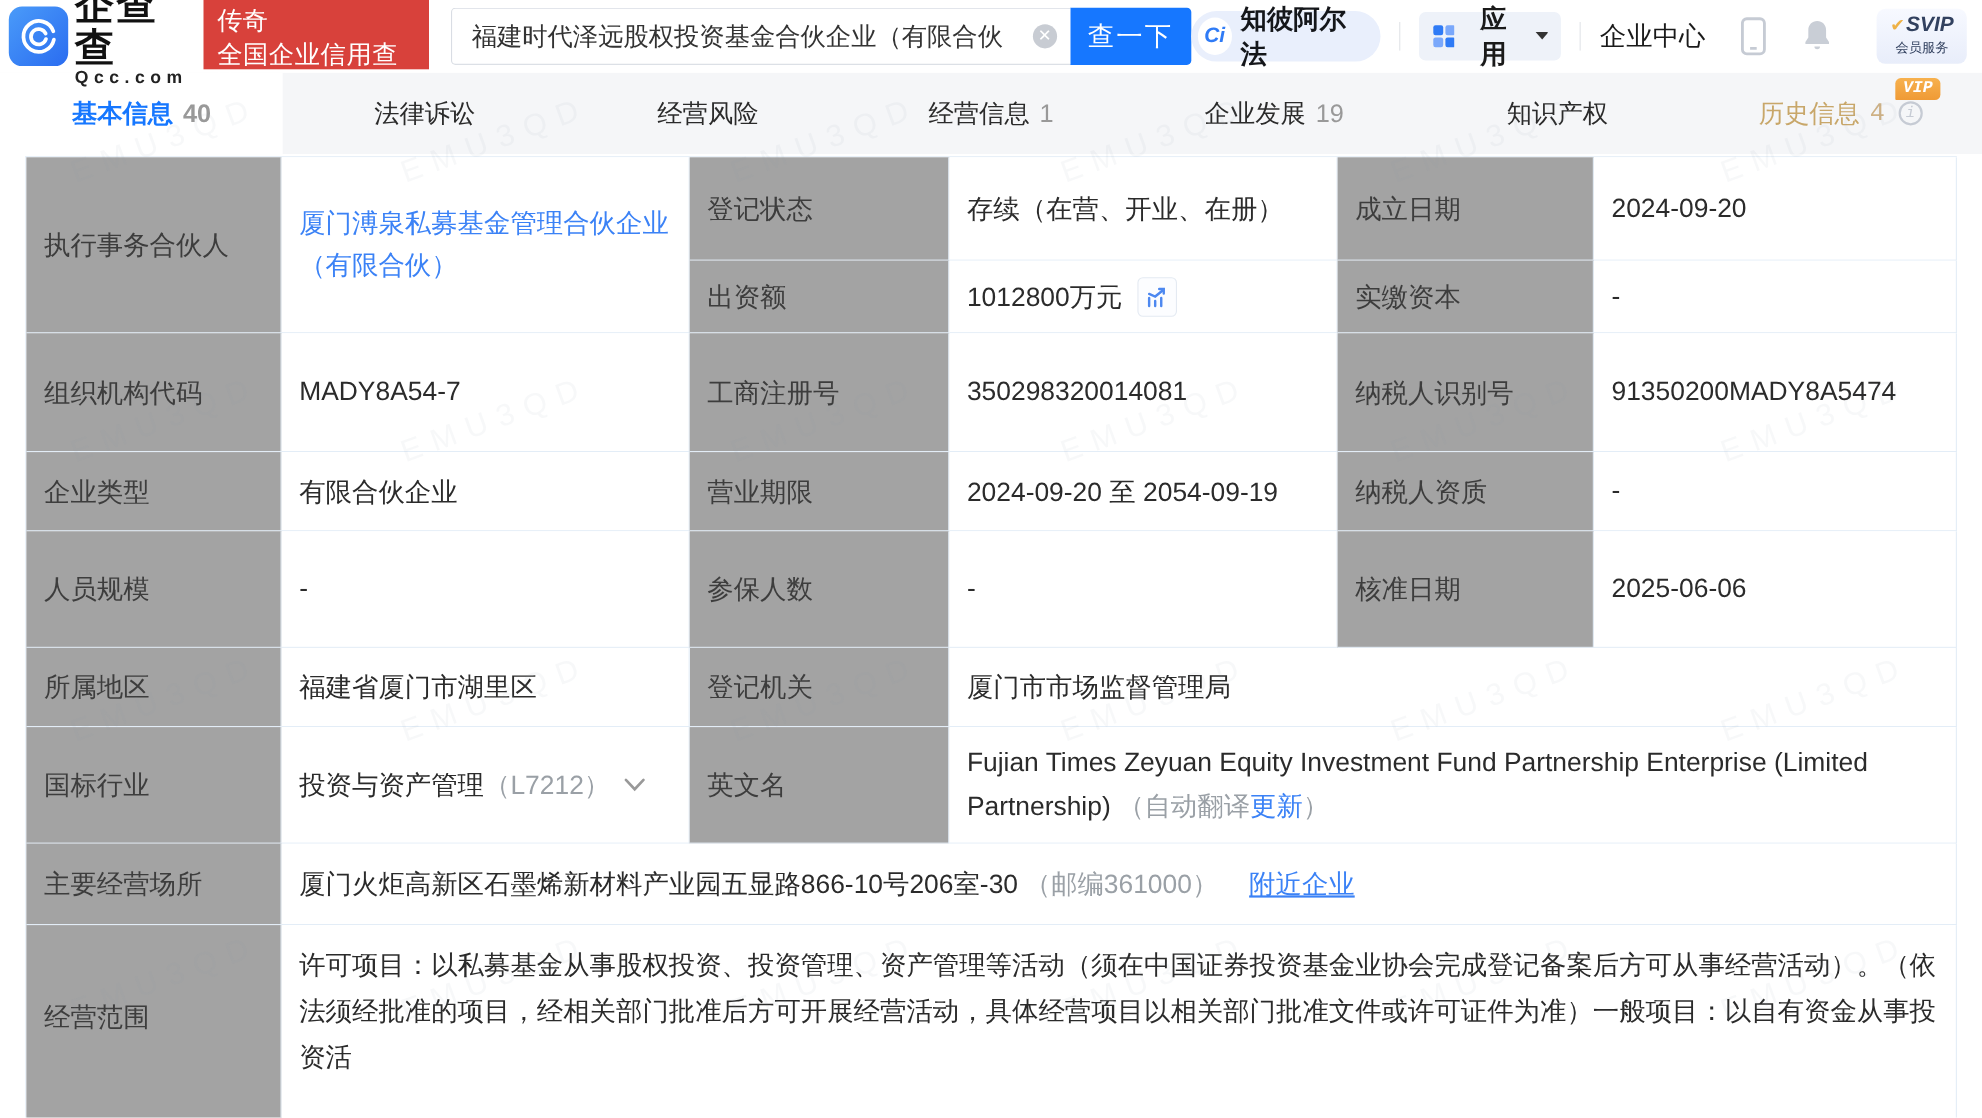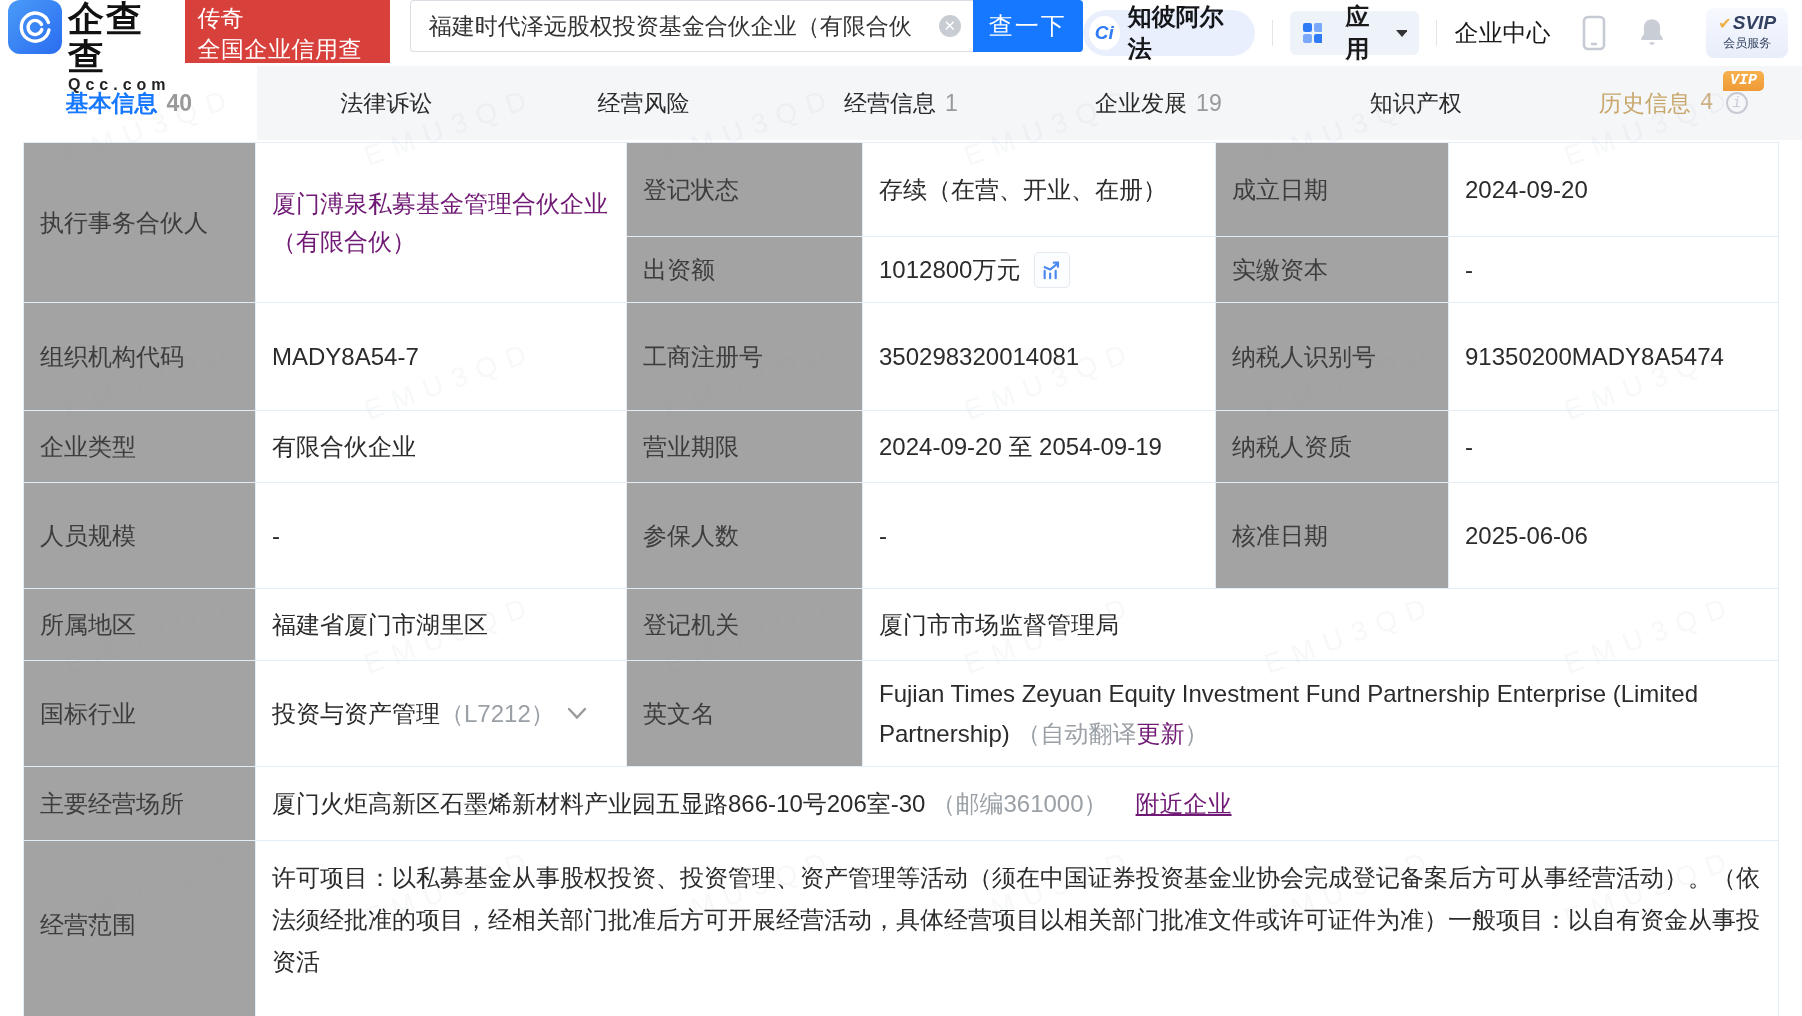--- a/index.html
+++ b/index.html
@@ -1,20 +1,20 @@
 <!DOCTYPE html>
 <html><head>
 <meta charset="utf-8">
 <style>
   * { margin:0; padding:0; box-sizing:border-box; }
   html,body { width:1802px; height:1016px; overflow:hidden; background:#fff;
     font-family:"Liberation Sans","DejaVu Sans",sans-serif; color:#333; }
 
   
-  .header { height:66px; display:flex; padding:0 14px 0 8px; background:#fff; position:relative; z-index:10; }
+  .header { height:66px; display:flex; align-items:center; padding:0 14px 0 8px; background:#fff; position:relative; z-index:10; }
   .logo-icon { width:54px; height:54px; border-radius:12px; flex:0 0 auto;
     background:linear-gradient(135deg,#4a9bf9,#2а6cf0); background:linear-gradient(135deg,#4a9bf9,#2a6cf0);
     display:flex; align-items:center; justify-content:center; }
   .brand-text { margin-left:6px; display:flex; flex-direction:column; line-height:1.05; }
   .brand-name { font-size:36px; font-weight:700; color:#111; letter-spacing:2px; }
   .brand-domain { font-size:16px; font-weight:700; color:#222; letter-spacing:5px; margin-top:1px; }
   .ad-badge { align-self:flex-start; margin-left:8px; width:212px; height:63px; background:#d8413b; color:#fff;
     padding:5px 12px 0 12px; line-height:1.2; }
   .ad-line1 { font-size:23px; }
   .ad-line2 { font-size:23px; margin-top:3px; letter-spacing:0.5px; }
@@ -64,21 +64,21 @@
 
   
   .tbl { margin:2px 23px 0 23px; width:1756px; display:grid;
     grid-template-columns:232px 371px 236px 353px 233px 1fr;
     grid-template-rows:94px 66px 108px 72px 106px 72px 106px 74px 400px;
     border-top:1px solid #e3edf7; border-left:1px solid #e3edf7; font-size:24px; }
   .cell { border-right:1px solid #e3edf7; border-bottom:1px solid #e3edf7;
     display:flex; align-items:center; padding:0 16px; }
   .cl { background:#a3a3a3; color:#3d3d3d; }
   .cv { background:#fff; color:#2b2b2b; }
-  .blue { color:#701a75; }
+  .blue { color:#3b82f6; }
   .gray { color:#9aa0a6; }
   .partner-link { line-height:1.55; cursor:pointer; }
   .chart-icon-box { width:36px; height:36px; margin-left:14px; border:1px solid #e4eaf2; border-radius:5px;
     background:#fcfdff; display:flex; align-items:center; justify-content:center; cursor:pointer; }
   .chevron { margin-left:12px; cursor:pointer; display:inline-flex; }
   .eng-block { line-height:40px; }
   .addr-link { margin-left:28px; text-decoration:underline; cursor:pointer; white-space:nowrap; }
   .scope-cell { display:block; padding:16px 6px 0 16px; }
   .scope-p { line-height:42px; }
   .scope-p2 { margin-top:26px; line-height:42px; }

